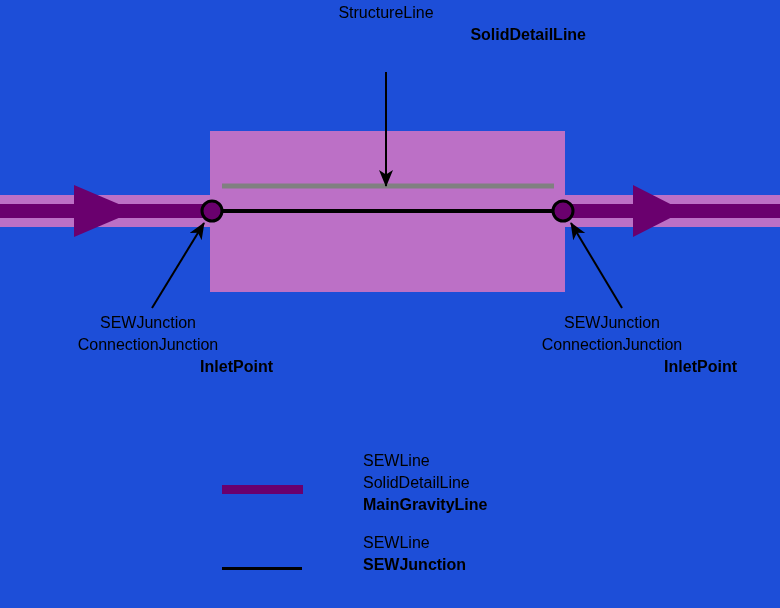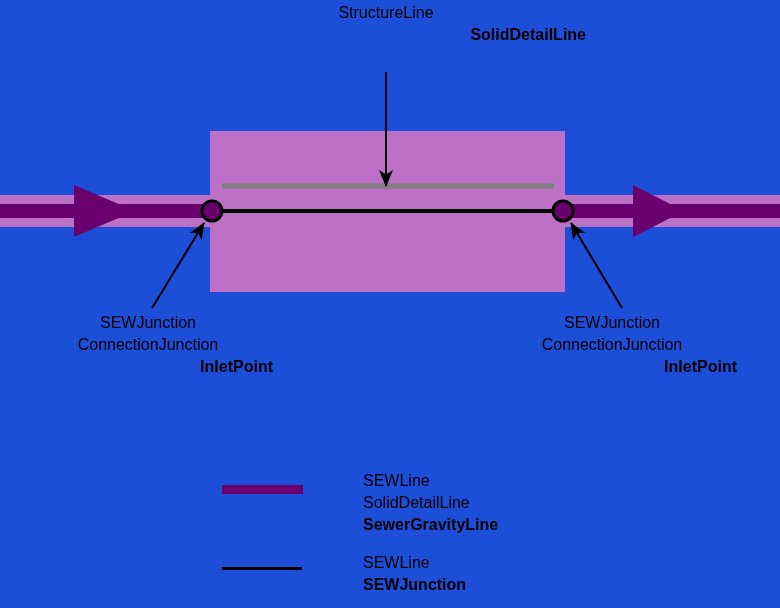--- a/index.html
+++ b/index.html
@@ -21,21 +21,20 @@
     text-align: center;
     white-space: nowrap;
   }
   .legend-label {
     position: absolute;
     font-size: 16px;
     line-height: 22px;
     color: #000000;
     text-align: left;
     white-space: nowrap;
-    margin-top: 20px;
   }
   .bold-line { font-weight: bold; text-align: right; }
 </style>
 </head>
 <body>
 
 <div class="canvas">
 
   <svg width="780" height="608" viewBox="0 0 780 608">
     <defs>
@@ -83,21 +82,21 @@
 
   <div class="ann-label" style="left:487px; top:312px; width:250px;">
     <div>SEWJunction</div>
     <div>ConnectionJunction</div>
     <div class="bold-line">InletPoint</div>
   </div>
 
   <div class="legend-label" style="left:363px; top:450px;">
     <div>SEWLine</div>
     <div>SolidDetailLine</div>
-    <div class="bold-line">SewerGravityLine</div>
+    <div class="bold-line">MainGravityLine</div>
   </div>
 
   <div class="legend-label" style="left:363px; top:532px;">
     <div>SEWLine</div>
     <div class="bold-line">SEWJunction</div>
   </div>
 
 </div>
 
 </body></html>

